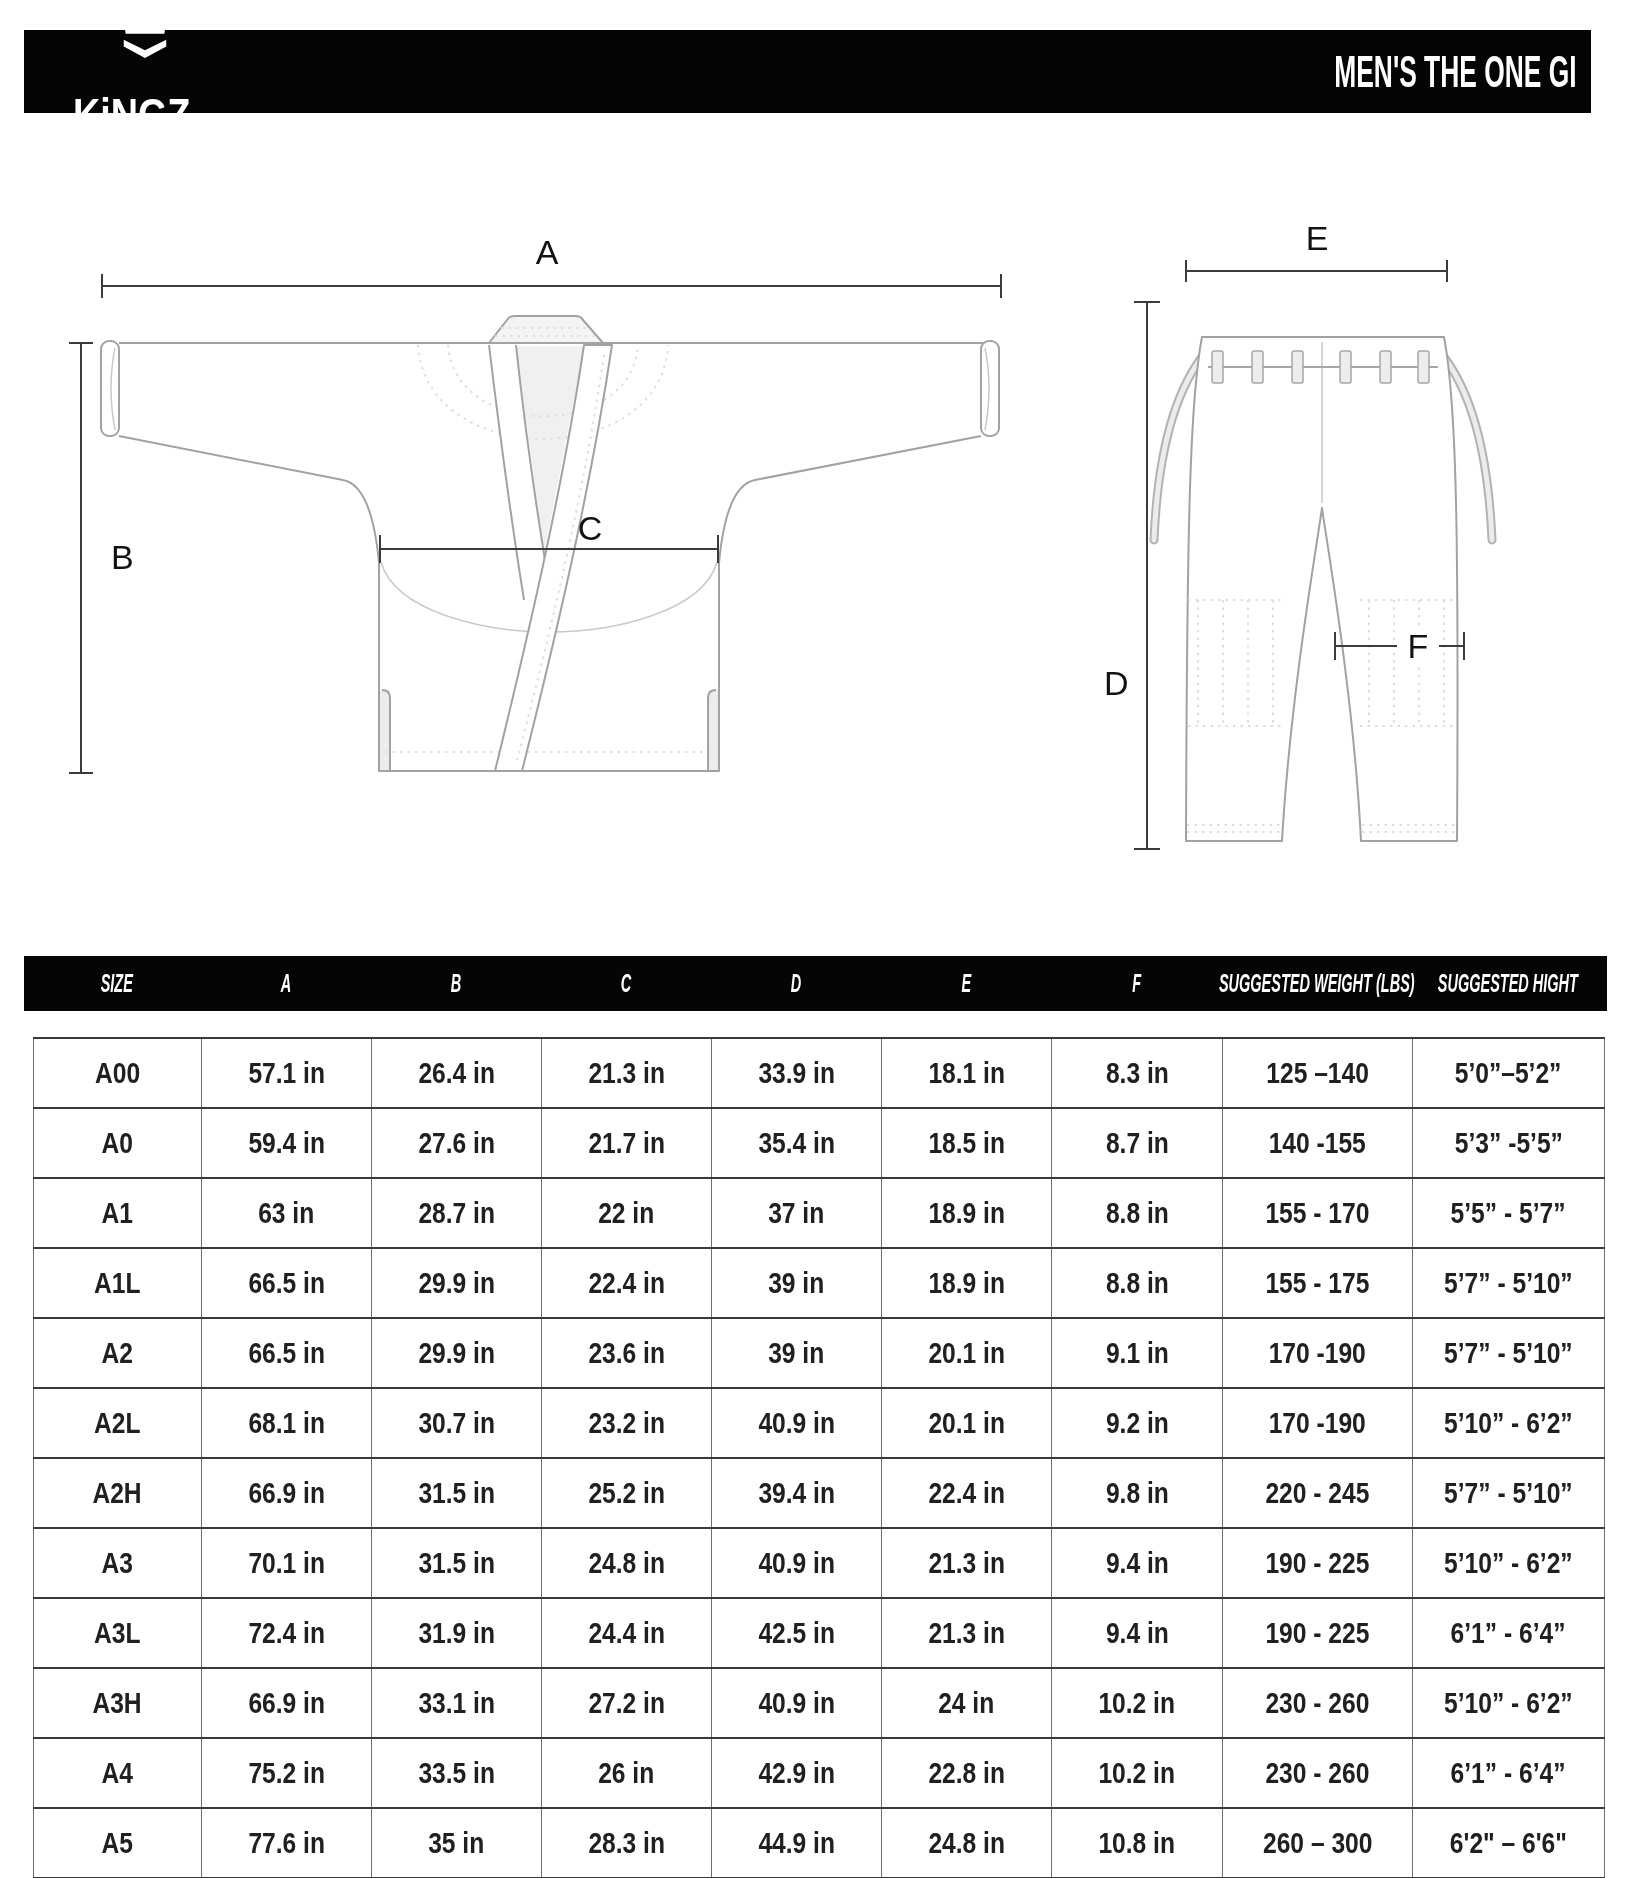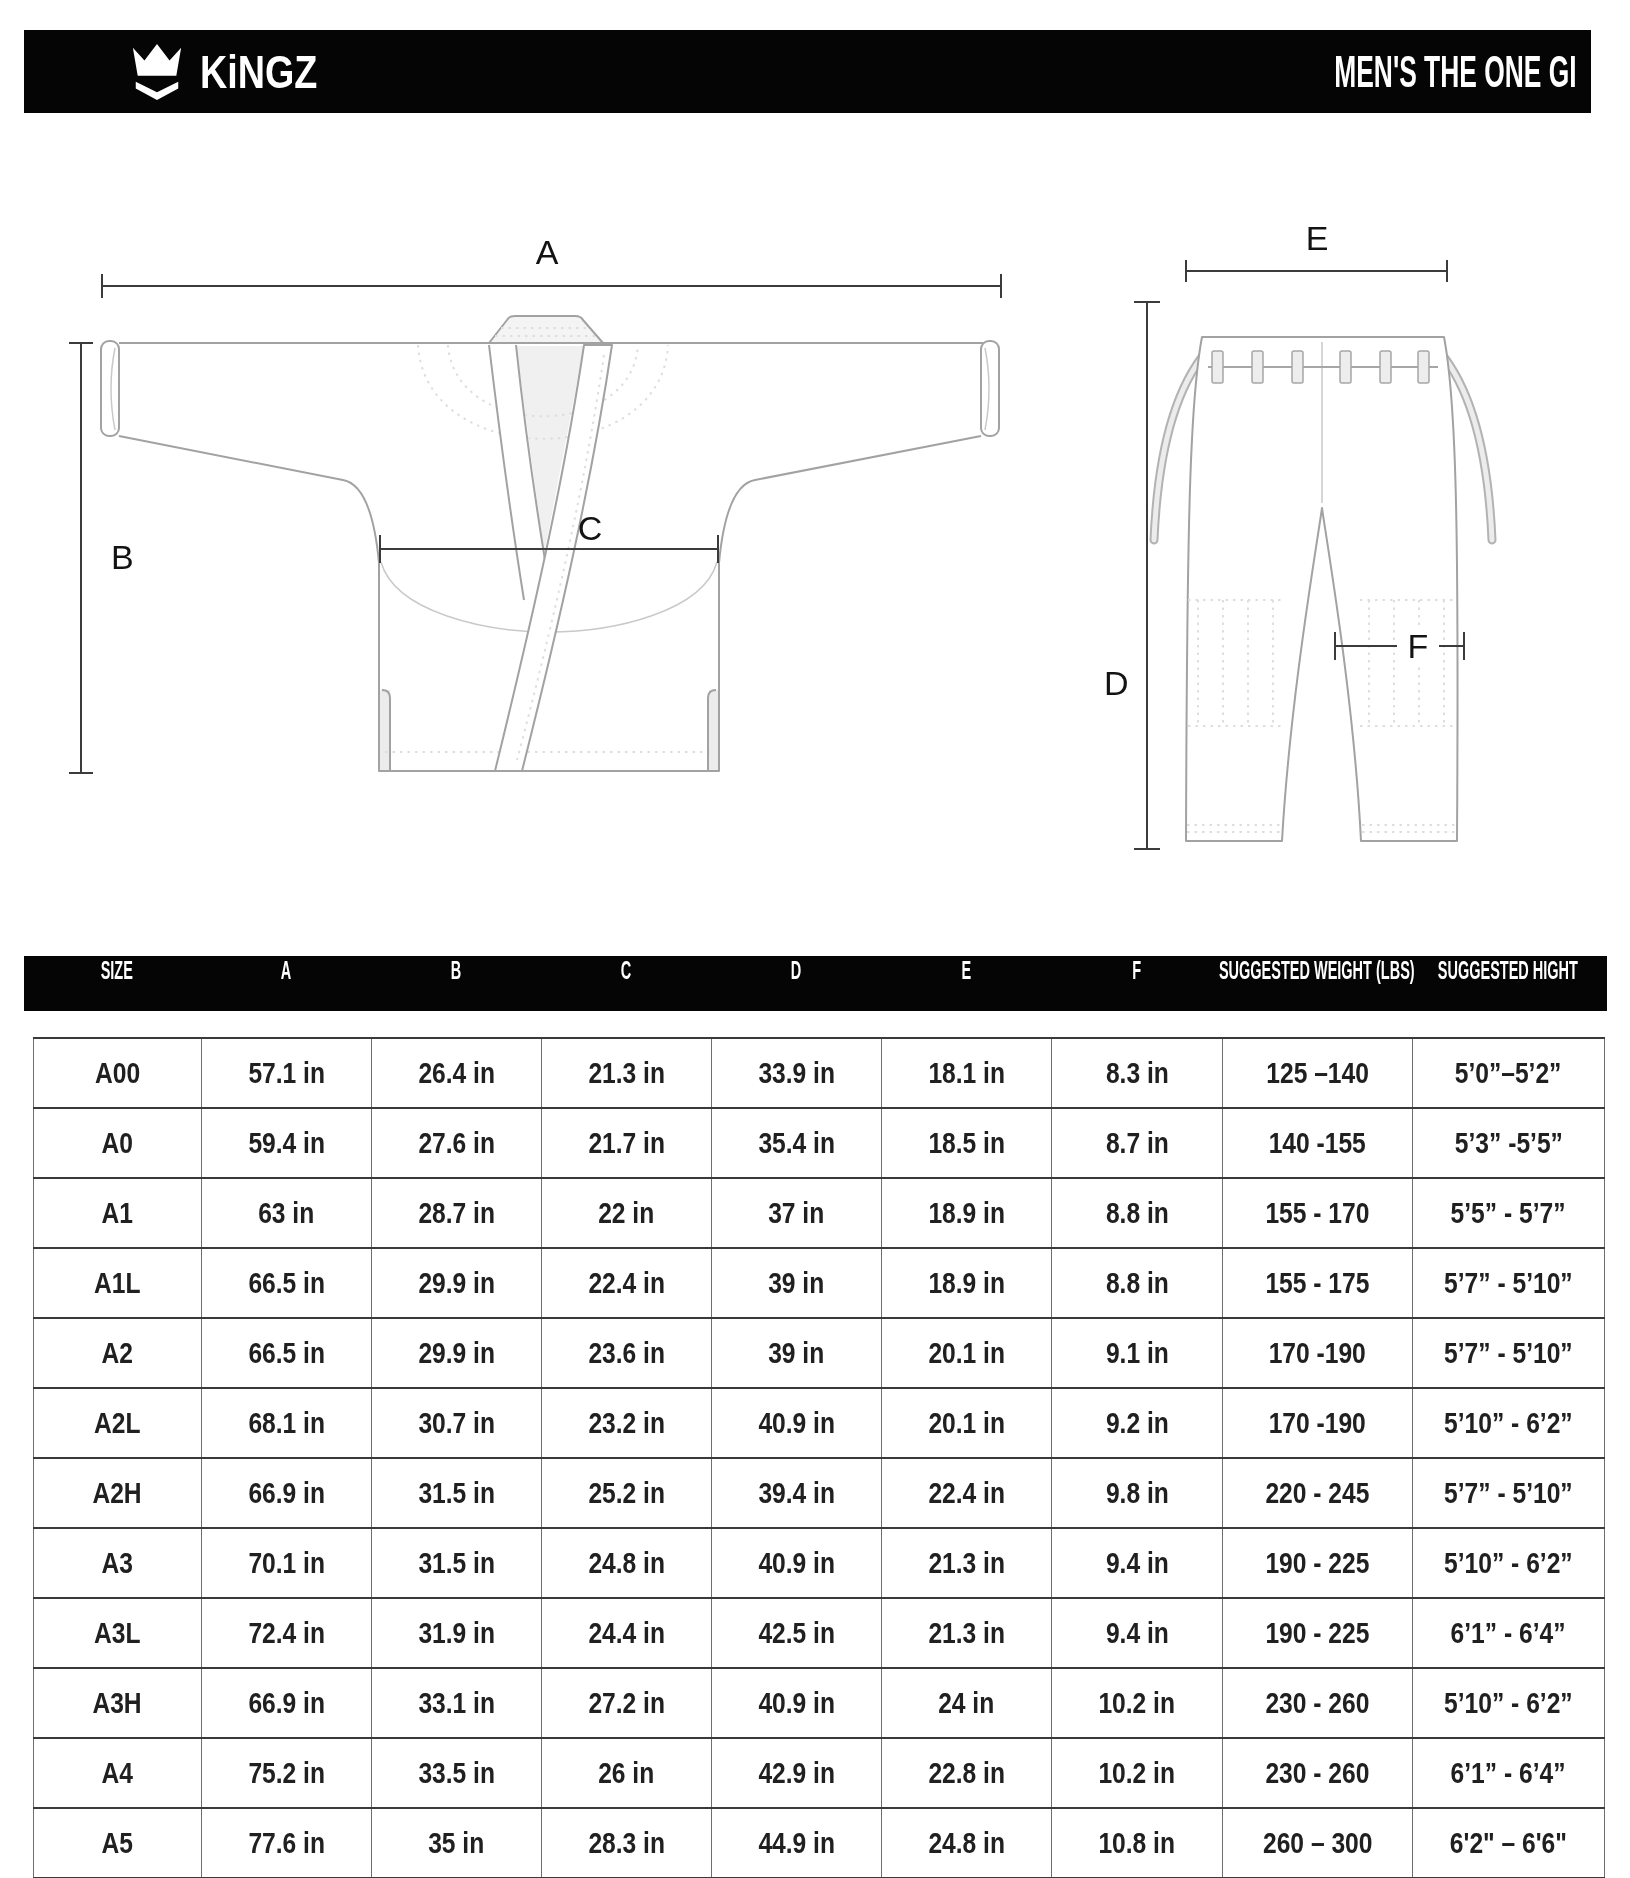--- a/index.html
+++ b/index.html
@@ -1,39 +1,39 @@
 <!DOCTYPE html>
 <html><head>
 <meta charset="utf-8">
 <style>
   html,body{margin:0;padding:0;background:#ffffff;}
   body{width:1630px;height:1878px;position:relative;font-family:"Liberation Sans",sans-serif;overflow:hidden;}
 
   
   .topbar{position:absolute;left:24px;top:30px;width:1567px;height:83px;background:#050505;
           display:flex;align-items:center;justify-content:space-between;}
-  .brandwrap{display:flex;align-items:center;gap:14px;padding-left:104px;}
+  .brandwrap{display:flex;align-items:center;gap:30px;padding-left:49px;flex-direction:column;}
   .brandtext{color:#fff;font-size:46px;font-weight:bold;letter-spacing:0px;
              display:inline-block;transform:scaleX(.82);transform-origin:left center;}
   .titletext{color:#fff;font-size:44px;font-weight:bold;white-space:nowrap;padding-right:24px;
              display:inline-block;transform:scaleX(.60);transform-origin:right center;}
 
   
   .diag{position:absolute;}
   .dim{stroke:#3b3b3b;stroke-width:2;fill:none;}
   .garment{stroke:#a2a2a2;stroke-width:2;fill:none;stroke-linejoin:round;}
   .garmentfill{stroke:#a2a2a2;stroke-width:2;fill:#ffffff;stroke-linejoin:round;}
   .soft{stroke:#c9c9c9;stroke-width:1.5;fill:none;}
   .stitch{stroke:#dedede;stroke-width:2;fill:none;stroke-dasharray:2.5 5;}
   .dimlabel{font-family:"Liberation Sans",sans-serif;font-size:34px;fill:#131313;}
 
   
   .thead{position:absolute;left:24px;top:956px;width:1583px;height:55px;background:#050505;
          display:flex;align-items:center;padding-left:9px;box-sizing:border-box;}
-  .th{display:flex;justify-content:center;height:100%;}
+  .th{display:flex;align-items:center;justify-content:center;height:100%;font-style:italic;}
   .th span{color:#ffffff;font-size:25px;font-weight:bold;white-space:nowrap;
            display:inline-block;transform:scaleX(.58);transform-origin:center;}
 
   
   table.size{position:absolute;left:33px;top:1037px;width:1571px;border-collapse:collapse;
              table-layout:fixed;border:1px solid #0369a1;}
   table.size td{height:66px;text-align:center;vertical-align:middle;
                 border-left:1px solid #6f6f6f;border-right:1px solid #6f6f6f;
                 border-top:2px solid #3a3a3a;border-bottom:2px solid #3a3a3a;}
   .cellv{font-size:30px;font-weight:bold;color:#202020;white-space:nowrap;

